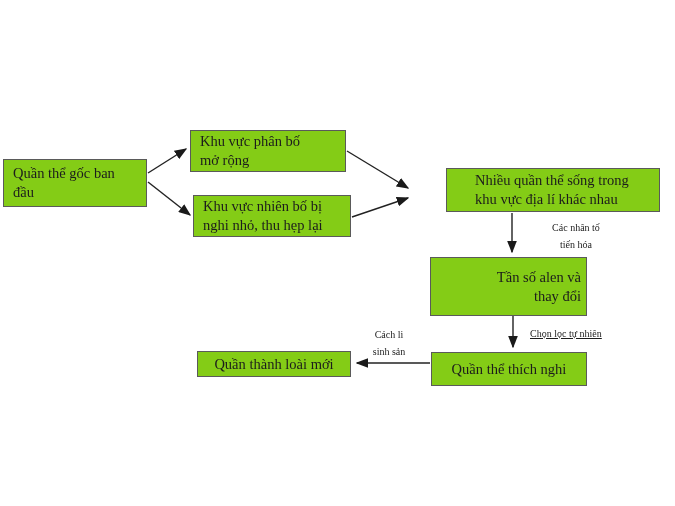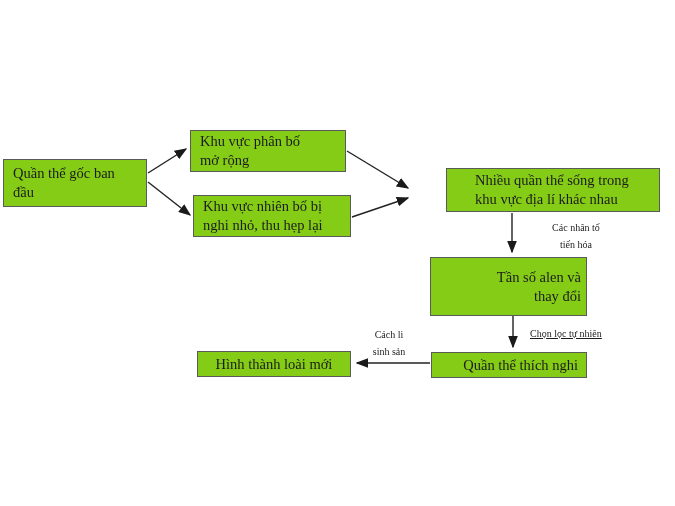--- a/index.html
+++ b/index.html
@@ -24,21 +24,21 @@
     justify-content: center;
     padding: 1px 5px 1px 9px;
     white-space: nowrap;
   }
   .node span { display: block; }
   #n1 { left: 3px;   top: 159px; width: 144px; height: 48px; }
   #n2 { left: 190px; top: 130px; width: 156px; height: 42px; }
   #n3 { left: 193px; top: 195px; width: 158px; height: 42px; }
   #n4 { left: 413px; top: 168px; width: 214px; height: 44px; padding-left: 28px; margin-left: 33px; }
   #n5 { left: 430px; top: 257px; width: 157px; height: 59px; align-items: flex-end; }
-  #n6 { left: 431px; top: 352px; width: 156px; height: 26px; text-align: right; padding: 8px; }
+  #n6 { left: 431px; top: 352px; width: 156px; height: 26px; text-align: center; padding: 16px; }
   #n7 { left: 197px; top: 351px; width: 154px; height: 26px; text-align: center; padding: 0; }
   .edge-label {
     position: absolute;
     font-size: 10px;
     line-height: 17px;
     white-space: nowrap;
   }
   #l1 { left: 527px; top: 219px; width: 98px;  text-align: center; }
   #l2 { left: 530px; top: 325px; width: 126px; text-decoration: underline; }
   #l3 { left: 353px; top: 326px; width: 72px;  text-align: center; }
@@ -90,21 +90,21 @@
   <div class="node" id="n5">
     <span>Tần số alen và</span>
     <span>thay đổi</span>
   </div>
 
   <div class="node" id="n6">
     <span>Quần thể thích nghi</span>
   </div>
 
   <div class="node" id="n7">
-    <span>Hình thành loài mới</span>
+    <span>Quần thành loài mới</span>
   </div>
 
   <div class="edge-label" id="l1">
     <span>Các nhân tố</span>
     <span>tiến hóa</span>
   </div>
 
   <div class="edge-label" id="l2">
     <span>Chọn lọc tự nhiên</span>
   </div>

